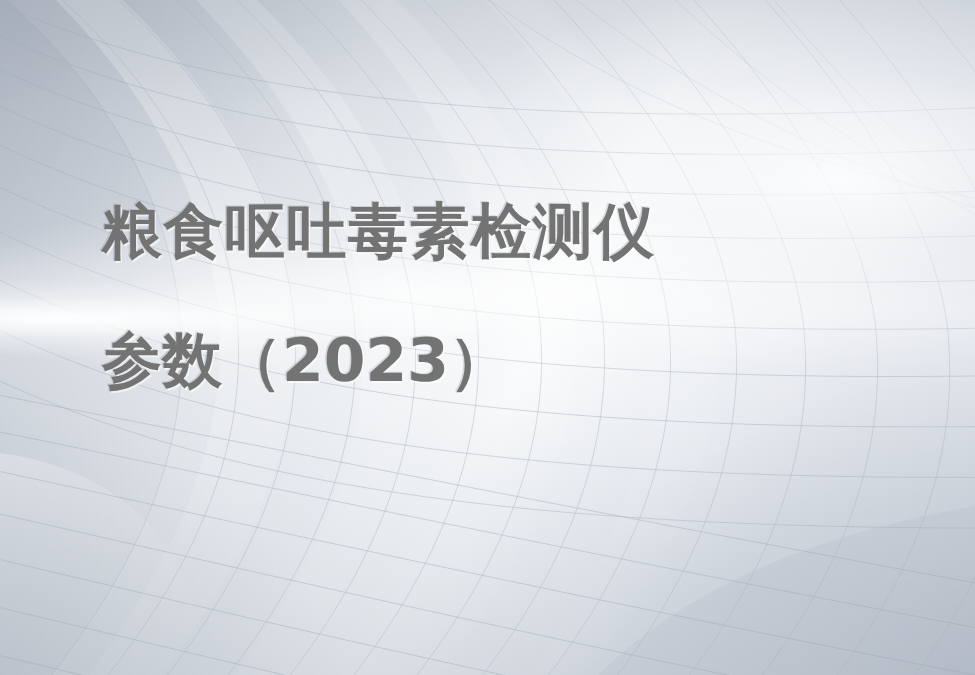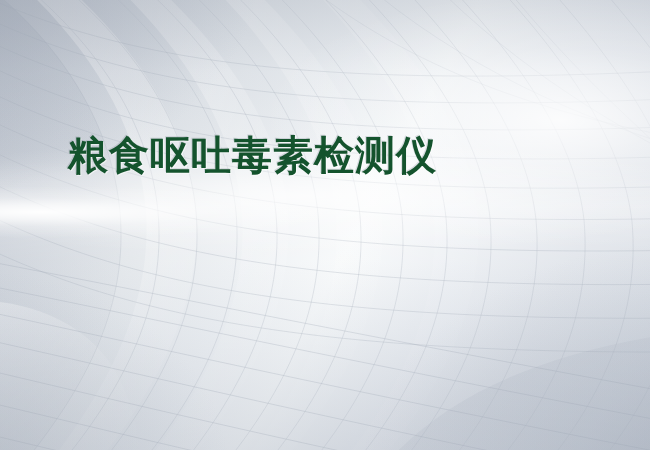--- a/index.html
+++ b/index.html
@@ -92,21 +92,21 @@
   .bg-bands svg { display: block; width: 650px; height: 450px; }
 
   
   .title-block {
     position: absolute;
     left: 68px;
     top: 112px;
     width: 520px;
   }
   .title-line {
-    color: #14532d;
+    color: #737373;
     font-weight: bold;
     font-size: 40px;
     line-height: 86px;
     letter-spacing: 1px;
     white-space: nowrap;
     text-shadow:
       1px 1px 0 rgba(255,255,255,0.55),
       -1px -1px 0 rgba(120,128,142,0.25);
   }
   .title-line.second {
@@ -200,15 +200,16 @@
         <path d="M 500 -20 C 576 76 650 136 700 186"></path>
       </g>
     </svg>
   </div>
 
   <div class="bg-layer bg-sweep"></div>
   <div class="bg-layer bg-vignette"></div>
 
   <div class="title-block">
     <div class="title-line first">粮食呕吐毒素检测仪</div>
+    <div class="title-line second">参数（2023）</div>
   </div>
 
 </div>
 
 </body></html>

